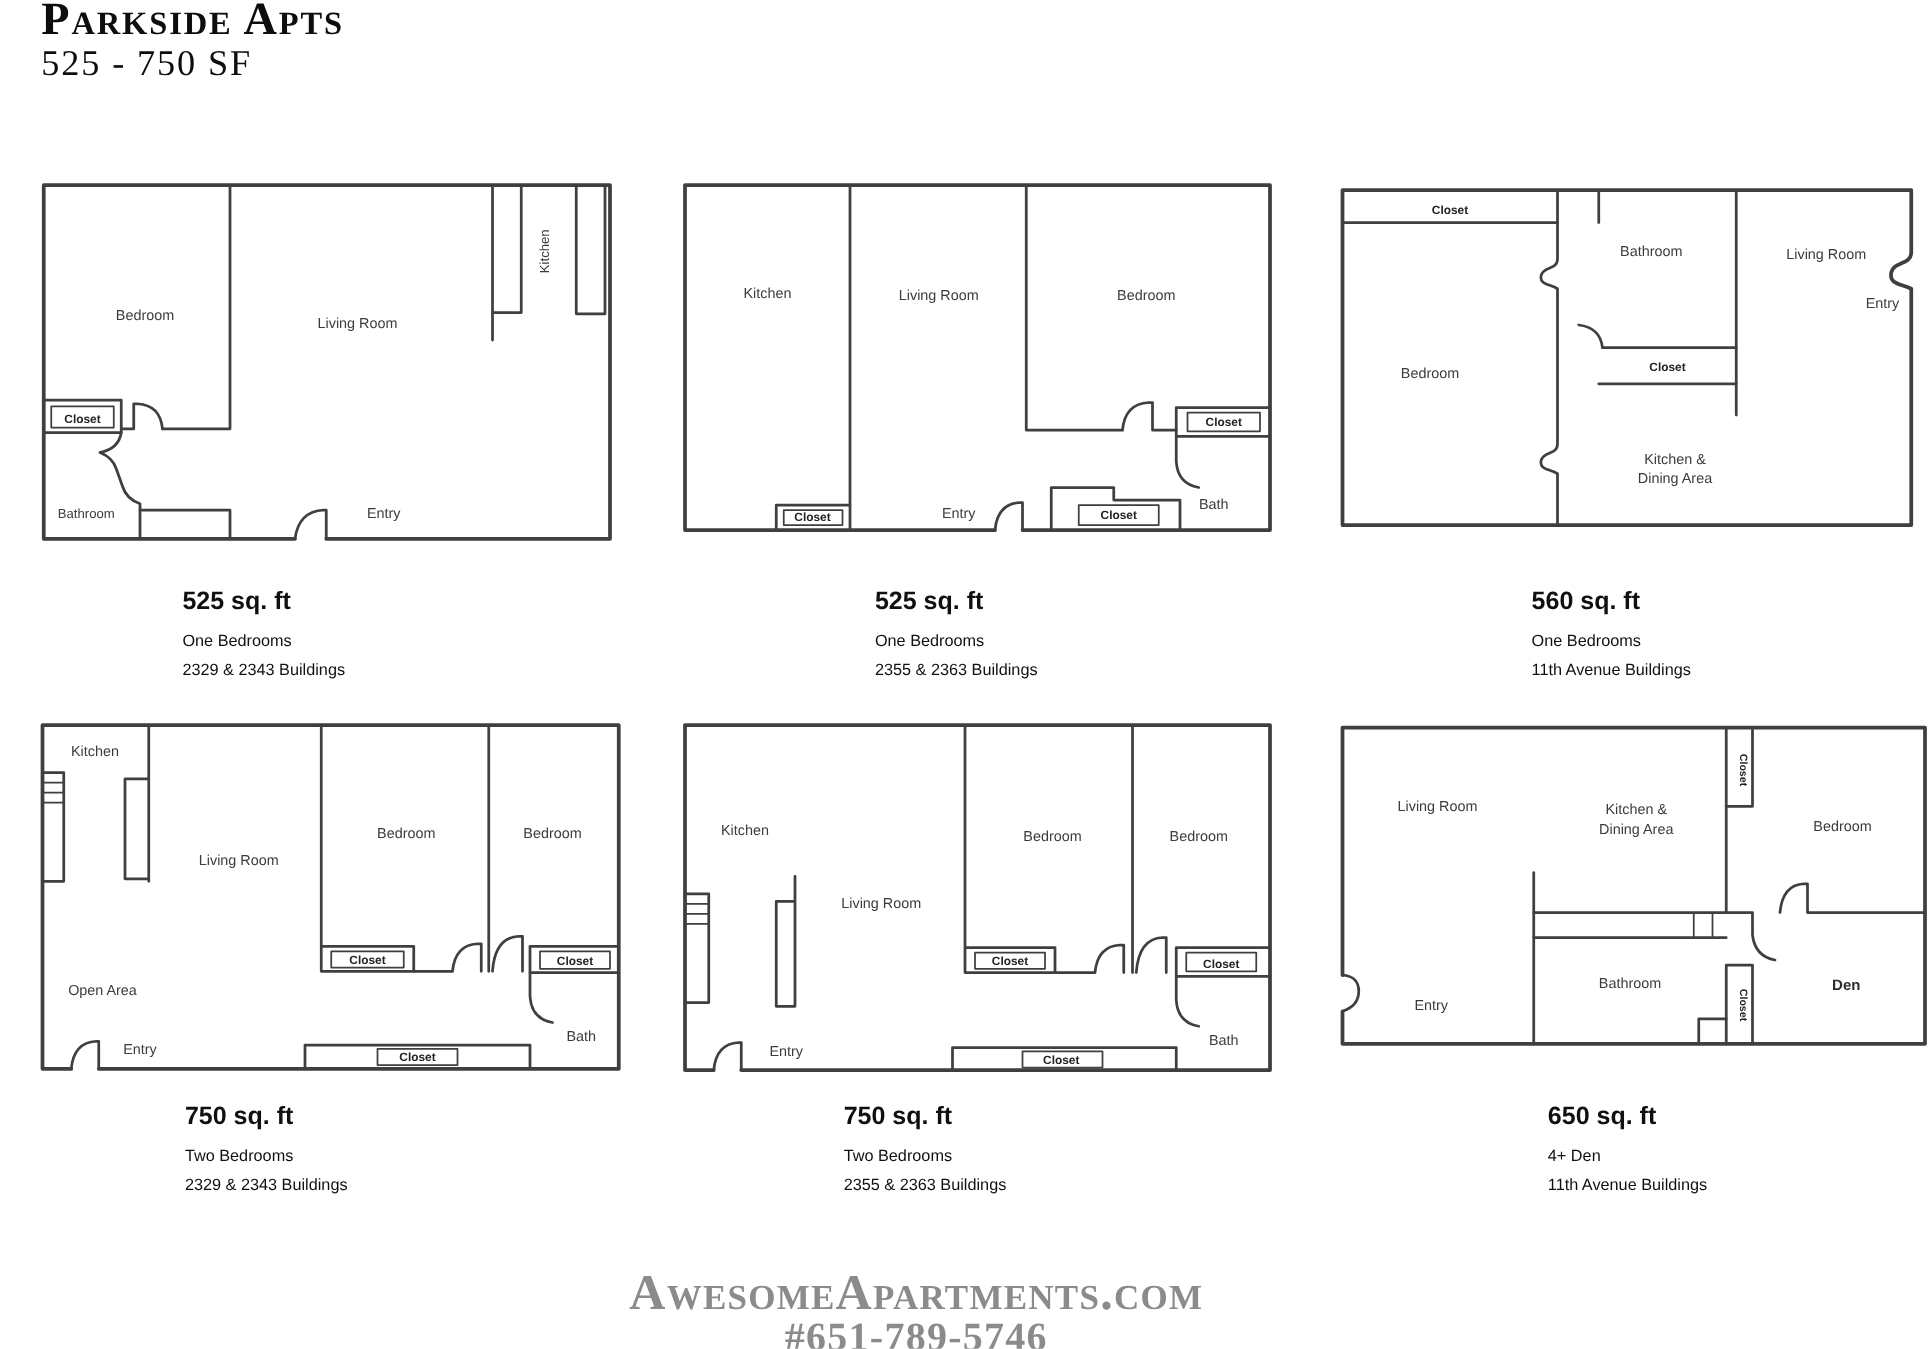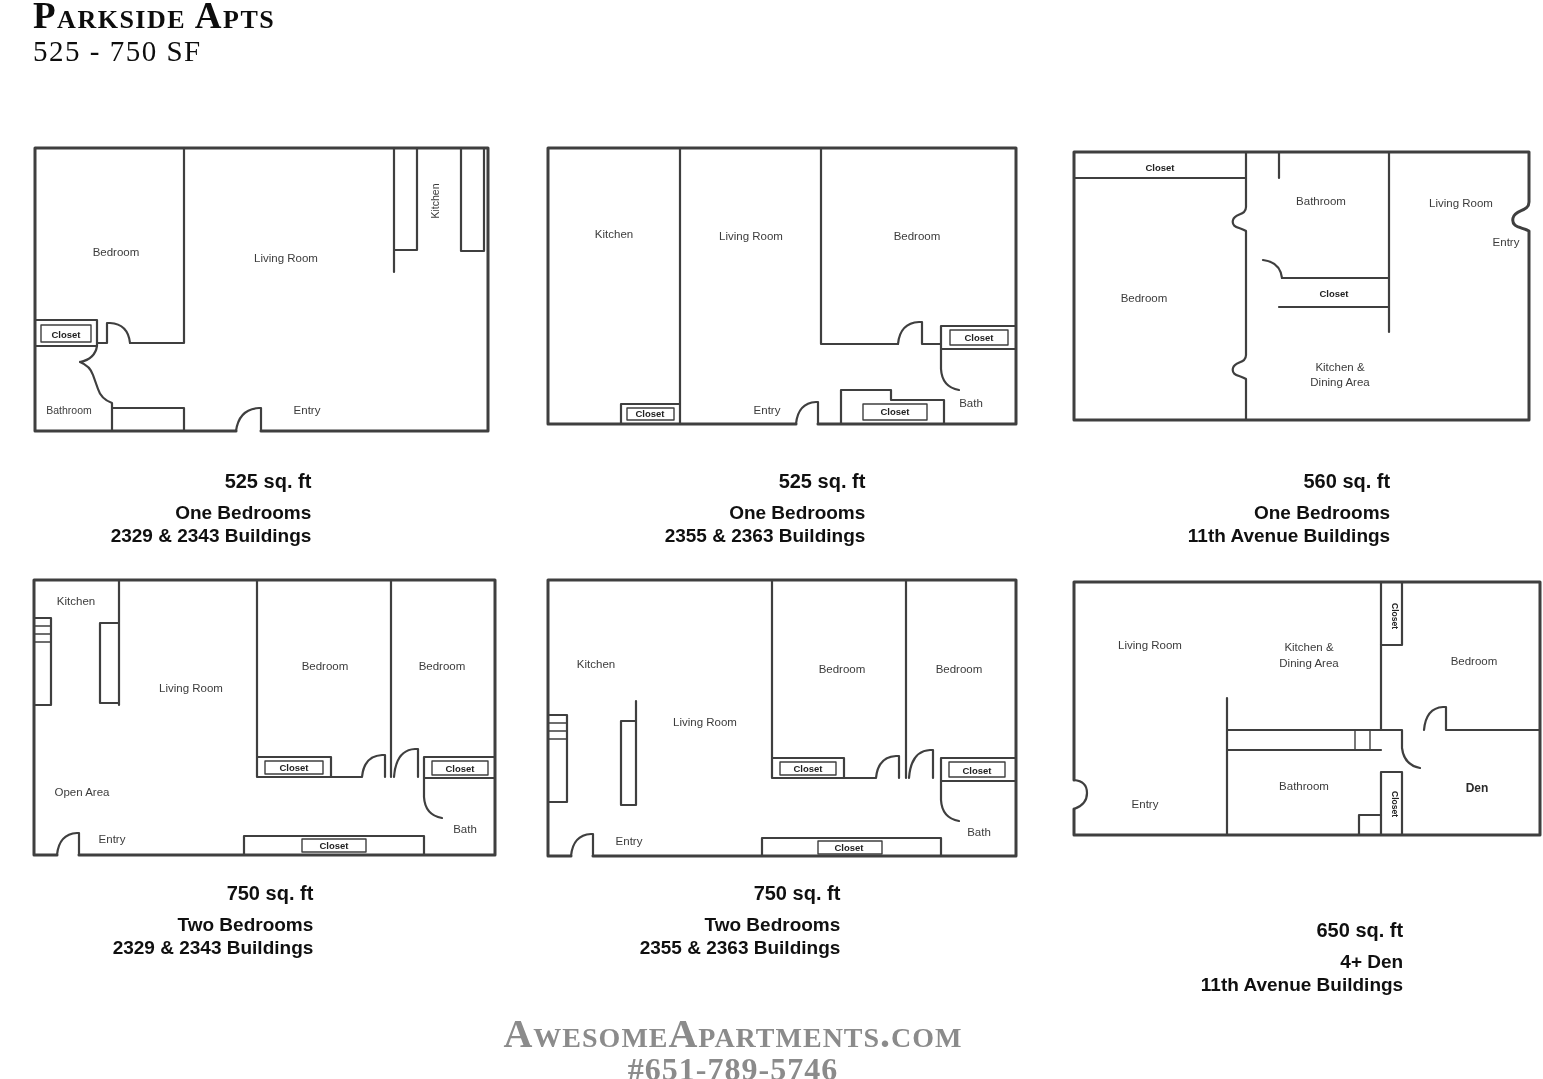--- a/index.html
+++ b/index.html
@@ -17,23 +17,23 @@
   .plan svg{display:block;overflow:visible;}
   .w{fill:none;stroke:#3f3f3f;stroke-width:3;stroke-linejoin:round;stroke-linecap:round;}
   .wi{fill:none;stroke:#3f3f3f;stroke-width:2.2;stroke-linejoin:round;stroke-linecap:round;}
   .wt{fill:none;stroke:#3f3f3f;stroke-width:1.4;stroke-linejoin:round;}
   .rl{font:11.5px "Liberation Sans",sans-serif;fill:#3c3c3c;text-anchor:middle;}
   .rls{font:10.5px "Liberation Sans",sans-serif;fill:#3c3c3c;text-anchor:middle;}
   .rlb{font:bold 12px "Liberation Sans",sans-serif;fill:#2b2b2b;text-anchor:middle;}
   .cl{font:bold 9.5px "Liberation Sans",sans-serif;fill:#222222;text-anchor:middle;}
   .clv{font:bold 8.5px "Liberation Sans",sans-serif;fill:#222222;text-anchor:middle;}
   
-  .caption{position:absolute;transform:translateX(-50%);text-align:right;color:#101010;white-space:nowrap;}
+  .caption{position:absolute;transform:translateX(-50%);text-align:left;color:#101010;white-space:nowrap;}
   .caption .l1{font-size:20px;font-weight:bold;margin-bottom:8px;}
-  .caption .l2{font-size:19px;font-weight:bold;line-height:23px;}
+  .caption .l2{font-size:13px;font-weight:normal;line-height:23px;}
   
   .footer{position:absolute;left:733px;top:1016px;transform:translateX(-50%);
     text-align:center;color:#8b8b8b;font-family:"Liberation Serif",serif;white-space:nowrap;}
   .f-site{font-size:40px;font-variant:small-caps;font-weight:600;letter-spacing:1px;line-height:36px;}
   .f-phone{font-size:32px;font-weight:600;letter-spacing:1px;line-height:34px;}
 </style>
 </head>
 <body>
 
 <div class="header">
@@ -205,21 +205,21 @@
 <div class="caption" style="left:213px;top:882px">
   <div class="l1">750 sq. ft</div>
   <div class="l2">Two Bedrooms</div>
   <div class="l2">2329 &amp; 2343 Buildings</div>
 </div>
 <div class="caption" style="left:740px;top:882px">
   <div class="l1">750 sq. ft</div>
   <div class="l2">Two Bedrooms</div>
   <div class="l2">2355 &amp; 2363 Buildings</div>
 </div>
-<div class="caption" style="left:1302px;top:919px">
+<div class="caption" style="left:1302px;top:882px">
   <div class="l1">650 sq. ft</div>
   <div class="l2">4+ Den</div>
   <div class="l2">11th Avenue Buildings</div>
 </div>
 
 <div class="footer">
   <div class="f-site">AwesomeApartments.com</div>
   <div class="f-phone">#651-789-5746</div>
 </div>
 

